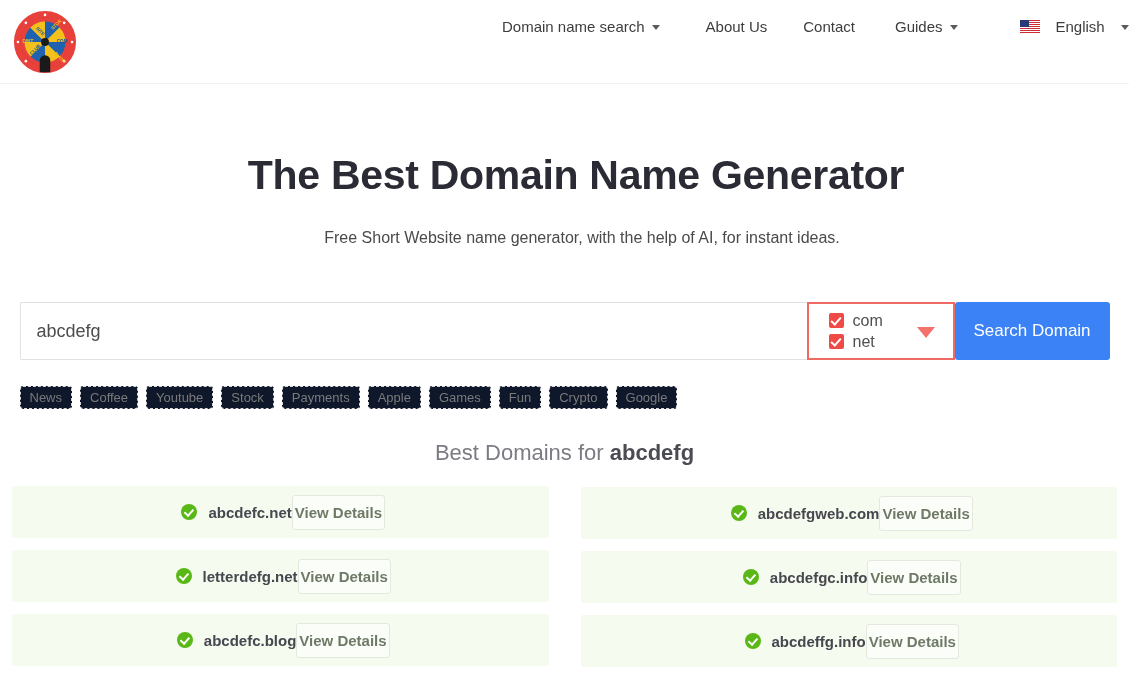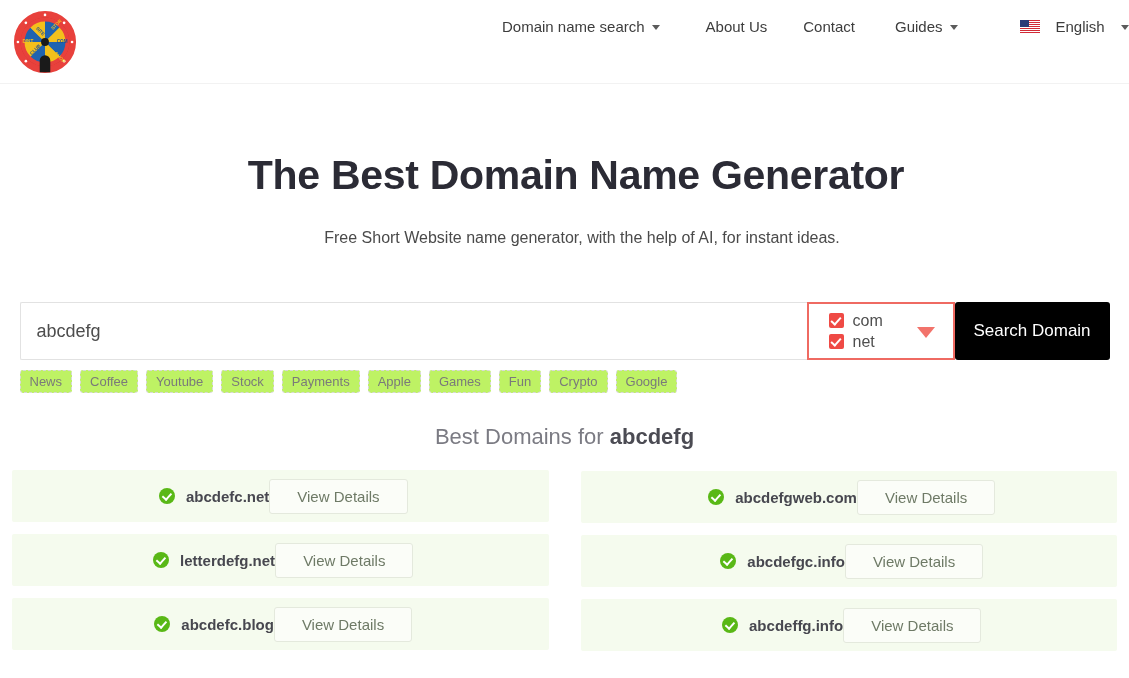--- a/index.html
+++ b/index.html
@@ -153,21 +153,21 @@
     position: absolute;
     right: 18px; top: 50%;
     margin-top: -4px;
     width: 0; height: 0;
     border-left: 9px solid transparent;
     border-right: 9px solid transparent;
     border-top: 11px solid #f2736b;
   }
   .search-btn {
     flex: 0 0 155px;
-    background: #000000;
+    background: #3b82f6;
     color: #fff;
     font-size: 17px;
     border: none;
     border-radius: 3px;
     cursor: pointer;
     font-family: "Liberation Sans", sans-serif;
   }
 
   
   .chips {
@@ -175,23 +175,24 @@
     width: 1090px;
     display: flex;
     gap: 8px;
   }
   .chip {
     border: 1px dashed #d8d8d8;
     border-radius: 3px;
     font-size: 13px;
     color: #7a7a7a;
     padding: 3px 9px;
-    background: #bef264;
+    background: #0f172a;
     cursor: pointer;
     white-space: nowrap;
+    margin-top: 16px;
   }
 
   
   .results-title {
     text-align: center;
     font-size: 22px;
     color: #7b7b83;
     margin: 31px 0 0 0;
     font-weight: 400;
   }
@@ -236,24 +237,25 @@
   .domain-name {
     font-size: 15px;
     font-weight: 700;
     color: #47474f;
   }
   .view-btn {
     border: 1px solid #e4e9dd;
     background: #fbfdf8;
     color: #6e7a66;
     font-size: 15px;
-    padding: 8px 27px;
+    padding: 8px 2px;
     border-radius: 3px;
     cursor: pointer;
     font-family: "Liberation Sans", sans-serif;
+    font-weight: bold;
   }
 </style>
 </head>
 <body>
 
 <div class="header">
 
   <div class="logo">
     <div class="wheel">
       <svg viewBox="0 0 100 100">

